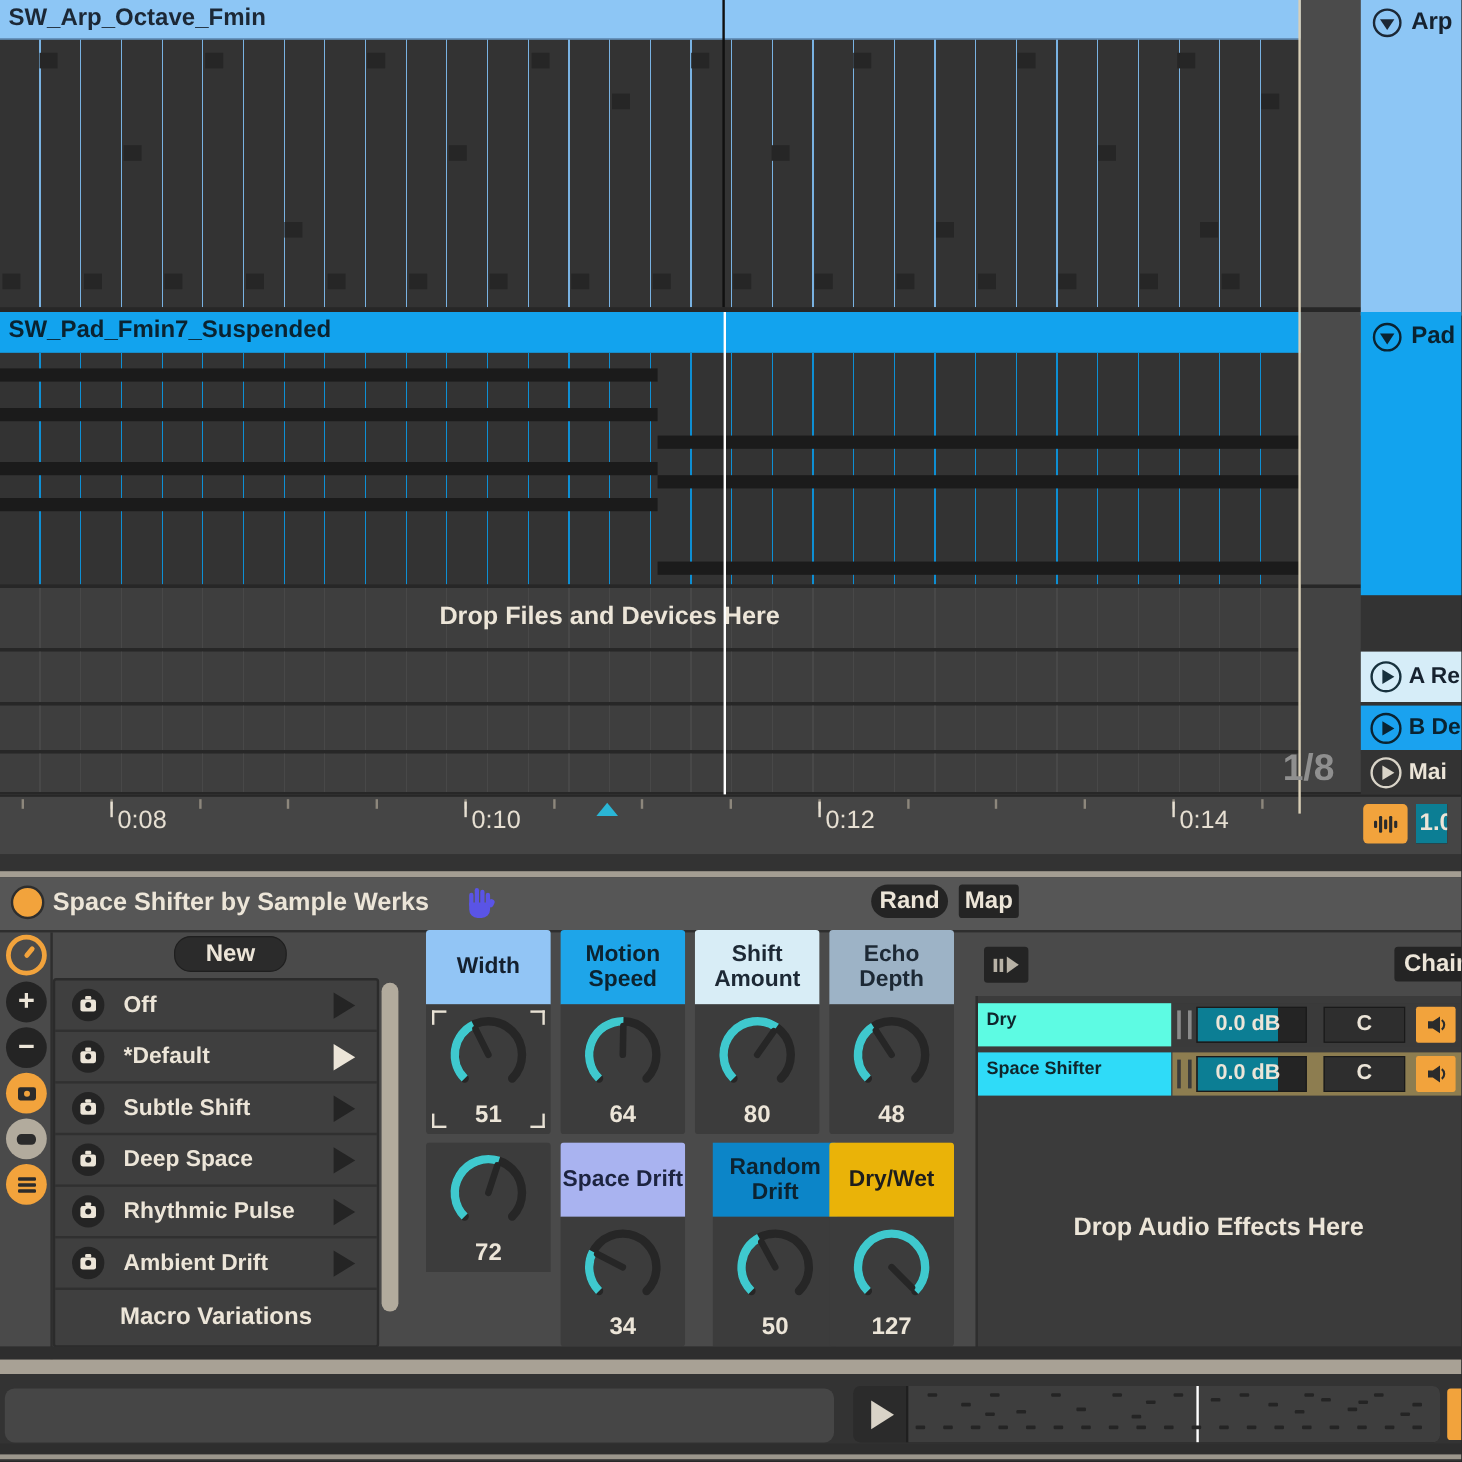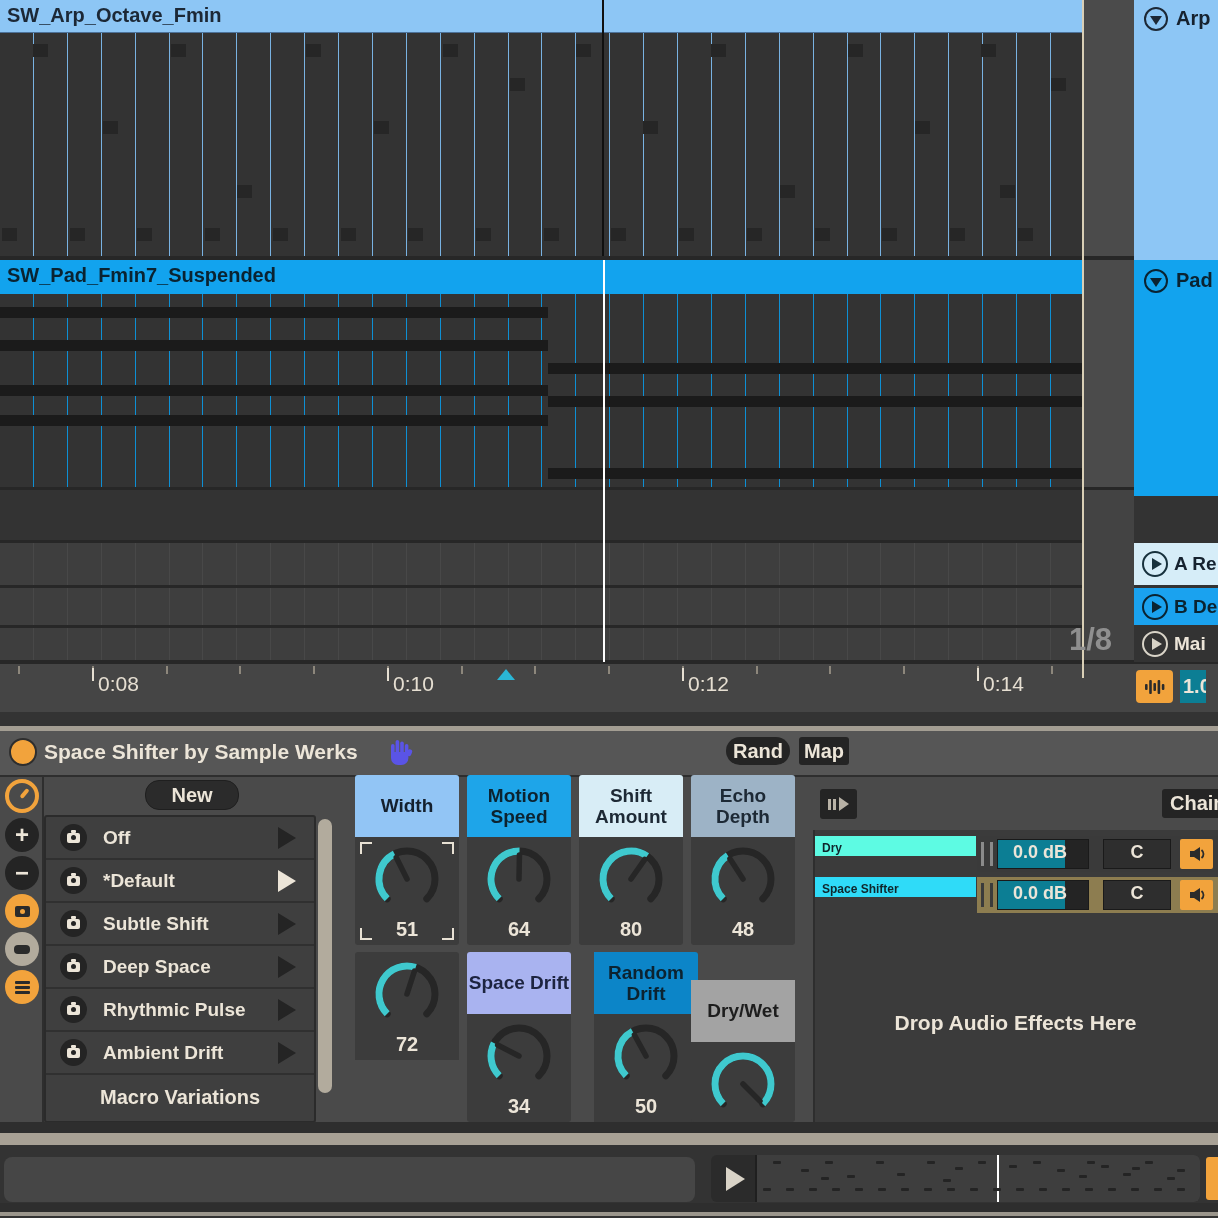--- a/index.html
+++ b/index.html
@@ -51,21 +51,21 @@
   .cam-glyph:after{content:"";position:absolute;left:4px;top:2.5px;width:5px;height:5px;border-radius:50%;background:#242424;}
   .cam-glyph:before{content:"";position:absolute;left:4px;top:-2.5px;width:5px;height:2.5px;background:#ece5d8;border-radius:1px;}
   .var-label{font-size:19px;font-weight:600;color:#ece5d8;margin-left:16px;flex:1;white-space:nowrap;overflow:hidden;}
   .var-play{width:0;height:0;border-top:11px solid transparent;border-bottom:11px solid transparent;border-left:18px solid #242424;margin-right:18px;}
   .macro-cell{position:absolute;width:104px;height:170px;border-radius:3px;overflow:hidden;}
   .macro-head{height:62px;display:flex;align-items:center;justify-content:center;text-align:center;
               font-size:19px;font-weight:700;line-height:1.12;}
   .macro-body{position:relative;height:108px;background:#3c3c3c;}
   .macro-val{position:absolute;left:0;right:0;bottom:4px;text-align:center;font-size:20px;font-weight:700;color:#ece5d8;}
   .corner{position:absolute;width:10px;height:10px;}
-  .chain-name{position:absolute;left:815px;width:161px;height:20px;font-size:12px;font-weight:700;color:#0f262c;
+  .chain-name{position:absolute;left:815px;width:161px;height:36px;font-size:15px;font-weight:700;color:#0f262c;
               padding:5px 0 0 7px;box-sizing:border-box;white-space:nowrap;overflow:hidden;}
   .chain-strip{position:absolute;left:977px;width:241px;height:36px;}
   .meterbars{position:absolute;left:981px;width:12px;height:24px;display:flex;justify-content:space-between;}
   .meterbars div{width:3px;height:100%;}
   .volbox{position:absolute;left:997px;width:92px;height:30px;background:#242424;border:1px solid #1a1a1a;box-sizing:border-box;overflow:hidden;}
   .volfill{position:absolute;left:0;top:0;bottom:0;background:#0c7e94;}
   .voltext{position:absolute;left:0;right:6px;top:2px;text-align:center;font-size:18px;font-weight:600;color:#ece5d8;}
   .panbox{position:absolute;left:1103px;width:68px;height:30px;background:#2e2e2e;border:1px solid #1a1a1a;box-sizing:border-box;
           text-align:center;font-size:18px;font-weight:600;color:#ece5d8;padding-top:2px;}
   .spkbox{position:absolute;left:1180px;width:33px;height:30px;background:#f2a33c;border-radius:2px;
@@ -131,20 +131,23 @@
         <div class="pad-bar" style="left: 0px; width: 548px; top: 46px;"></div>
         <div class="pad-bar" style="left: 0px; width: 548px; top: 91px;"></div>
         <div class="pad-bar" style="left: 0px; width: 548px; top: 121px;"></div>
         <div class="pad-bar" style="left: 548px; width: 536px; top: 69px;"></div>
         <div class="pad-bar" style="left: 548px; width: 536px; top: 102px;"></div>
         <div class="pad-bar" style="left: 548px; width: 536px; top: 174px;"></div>
       </div>
   </div>
   <div class="abs lane-sep" style="left:0;top:487px;width:1134px;height:3px;"></div>
 
+  <div class="abs gray-grid" style="left:0;top:490px;width:1084px;height:50px;background-color:#3e3e3e;">
+    <div class="drop-hint abs" style="left:0;top:12px;width:1016px;">Drop Files and Devices Here</div>
+  </div>
   <div class="abs lane-sep" style="left:0;top:540px;width:1134px;height:3px;"></div>
   <div class="abs gray-grid" style="left:0;top:543px;width:1084px;height:42px;background-color:#3e3e3e;"></div>
   <div class="abs lane-sep" style="left:0;top:585px;width:1134px;height:3px;"></div>
   <div class="abs gray-grid" style="left:0;top:588px;width:1084px;height:37px;background-color:#3e3e3e;"></div>
   <div class="abs lane-sep" style="left:0;top:625px;width:1134px;height:3px;"></div>
   <div class="abs gray-grid" style="left:0;top:628px;width:1084px;height:32px;background-color:#3e3e3e;"></div>
   <div class="abs lane-sep" style="left:0;top:660px;width:1134px;height:2px;"></div>
 
   <div class="abs" style="left:1084px;top:0;width:50px;height:256px;background:#4b4b4b;"></div>
   <div class="abs" style="left:1084px;top:260px;width:50px;height:227px;background:#4b4b4b;"></div>
@@ -373,21 +376,21 @@
         </div>
         <div class="macro-cell" style="left: 579px; top: 221px; padding-left: 15px;">
           <div class="macro-head" style="background: rgb(12, 133, 200); color: rgb(12, 35, 48);">Random Drift</div>
           <div class="macro-body"><svg width="104" height="80" viewBox="0 0 104 80">
               <path d="M 32.20 61.80 A 28 28 0 1 1 71.80 61.80" stroke="#262626" stroke-width="7" fill="none" stroke-linecap="round"></path>
               <path d="M 32.20 61.80 A 28 28 0 0 1 38.55 17.44" stroke="#3fc9ce" stroke-width="7" fill="none" stroke-linecap="butt"></path>
               <line x1="52" y1="42" x2="52" y2="18" stroke="#262626" stroke-width="5.5" stroke-linecap="round" transform="rotate(-28.7007874015748 52 42)"></line>
             </svg><div class="macro-val">50</div></div>
         </div>
         <div class="macro-cell" style="left: 691px; top: 221px;">
-          <div class="macro-head" style="background: #a3a3a3; color: rgb(29, 29, 29); margin-top: 28px;">Dry/Wet</div>
+          <div class="macro-head" style="background: #eab308; color: rgb(29, 29, 29);">Dry/Wet</div>
           <div class="macro-body"><svg width="104" height="80" viewBox="0 0 104 80">
               <path d="M 32.20 61.80 A 28 28 0 1 1 71.80 61.80" stroke="#262626" stroke-width="7" fill="none" stroke-linecap="round"></path>
               <path d="M 32.20 61.80 A 28 28 0 1 1 71.80 61.80" stroke="#3fc9ce" stroke-width="7" fill="none" stroke-linecap="butt"></path>
               <line x1="52" y1="42" x2="52" y2="18" stroke="#262626" stroke-width="5.5" stroke-linecap="round" transform="rotate(135 52 42)"></line>
             </svg><div class="macro-val">127</div></div>
         </div>
       </div>
 
     <div class="abs" style="left:813px;top:99px;width:405px;height:293px;background:#3b3b3b;border-left:2px solid #2e2e2e;box-sizing:border-box;"></div>
     <div class="abs darkbtn" style="left:820px;top:58px;width:37px;height:30px;border-radius:3px;">

